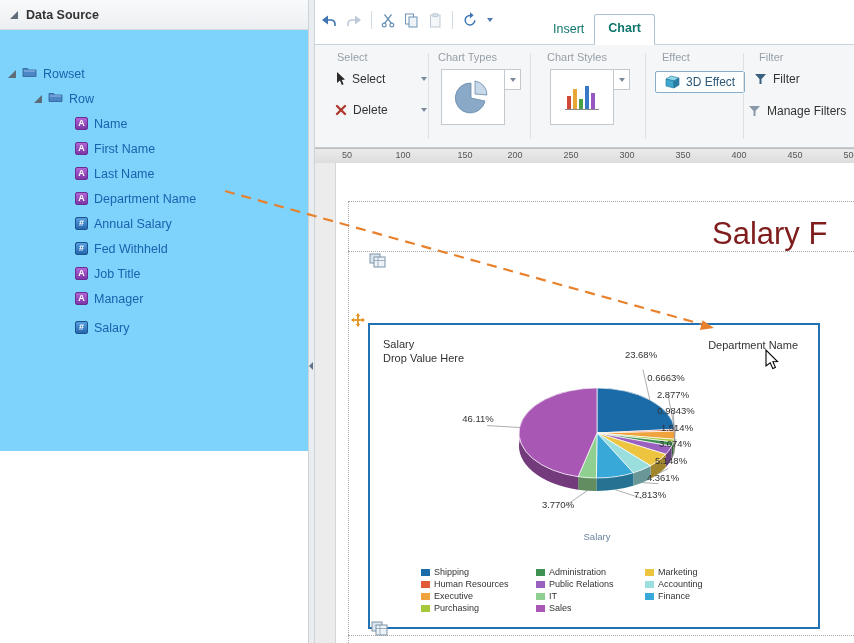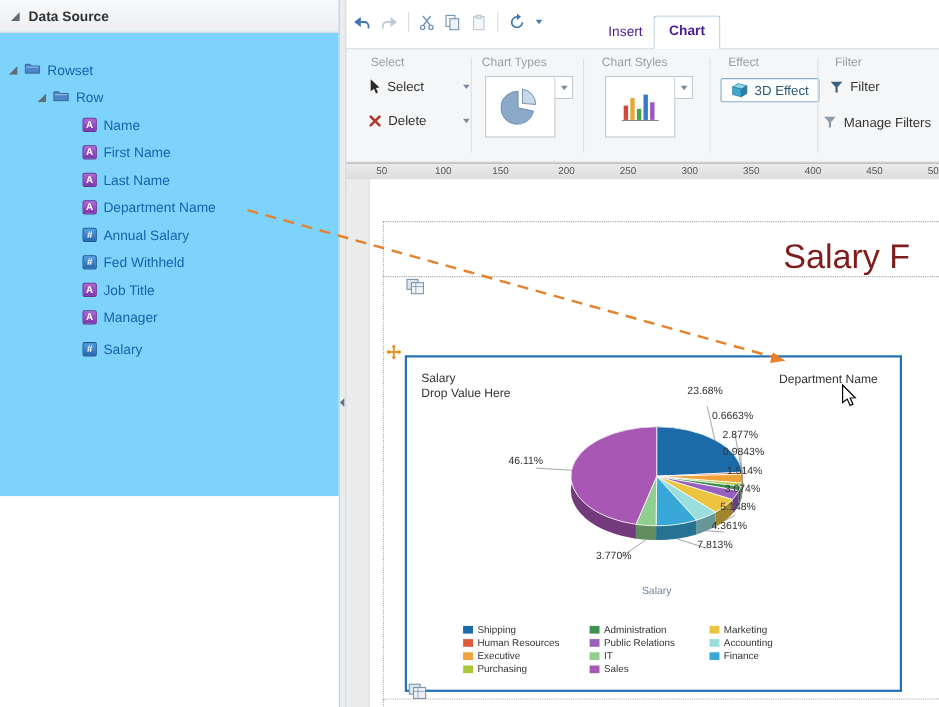--- a/index.html
+++ b/index.html
@@ -4,21 +4,21 @@
 <style>
   * { box-sizing: border-box; margin: 0; padding: 0; }
   body { font-family: "Liberation Sans", sans-serif; background: #fff; }
   .app { position: relative; width: 854px; height: 643px; overflow: hidden; background: #fff; }
 
   
   .left-panel { position: absolute; left: 0; top: 0; width: 308px; height: 451px; background: #7dd3fc; }
   .panel-header { height: 30px; background: linear-gradient(#f8f9fa, #eceff2); border-bottom: 1px solid #d4dade;
                   display: flex; align-items: center; gap: 8px; padding-left: 10px;
                   font-size: 12.5px; font-weight: bold; color: #333; }
-  .tree { padding-top: 21px; }
+  .tree { padding-top: 31px; }
   .tree-row { height: 25px; display: flex; align-items: center; gap: 6px; font-size: 12.5px; color: #1a62ae; cursor: default; }
   .tree-row.lvl0 { padding-left: 8px; }
   .tree-row.lvl1 { padding-left: 34px; }
   .tree-row.lvl2 { padding-left: 75px; }
   .tree-row:last-child { margin-top: 4px; }
   .fld { width: 13px; height: 13px; border-radius: 2px; color: #fff; font-size: 9px; font-weight: bold;
          text-align: center; line-height: 11px; flex: 0 0 13px; }
   .fld-text { background: linear-gradient(#b266d6, #7c35a8); border: 1px solid #6a2d92; }
   .fld-num  { background: linear-gradient(#56a0e0, #2566ae); border: 1px solid #1d538c; }
 
@@ -33,21 +33,21 @@
   .main { position: absolute; left: 315px; top: 0; width: 539px; height: 643px; }
 
   .toolbar { position: relative; height: 45px; background: #fff; border-bottom: 1px solid #c6d2dc; }
   .tb-icons { position: absolute; left: 6px; top: 11px; display: flex; align-items: center; gap: 9px; }
   .tb-btn { display: flex; align-items: center; }
   .tb-sep { width: 1px; height: 18px; background: #d3dbe2; }
   .caret { width: 0; height: 0; border-left: 3.5px solid transparent; border-right: 3.5px solid transparent;
            border-top: 4.5px solid #4a7ab0; display: inline-block; }
   .caret.gray { border-top-color: #7a8a9a; }
   .tabs { position: absolute; left: 228px; bottom: -1px; display: flex; align-items: flex-end; }
-  .tab { font-size: 12.5px; color: #4c1d95; padding: 7px 10px 9px; white-space: nowrap; }
+  .tab { font-size: 12.5px; color: #0f766e; padding: 7px 10px 9px; white-space: nowrap; }
   .tab.active { background: #fff; border: 1px solid #a9c0d4; border-bottom: 1px solid #fff;
                 border-radius: 3px 3px 0 0; font-weight: bold; padding: 6px 13px 9px; }
 
   .ribbon { position: relative; height: 103px; background: #f5f6f7; border-bottom: 1px solid #c6cdd4; }
   .grp-label { position: absolute; top: 6px; font-size: 11px; color: #97a0a8; }
   .rb-btn { position: absolute; display: flex; align-items: center; gap: 6px; font-size: 12px; color: #333; width: 92px; }
   .rb-btn .caret { margin-left: auto; }
   .vsep { position: absolute; top: 8px; height: 86px; width: 1px; background: #dde1e5; }
   .icon-box { position: absolute; width: 64px; height: 56px; background: #fff; border: 1px solid #c2c9cf;
               display: flex; align-items: center; justify-content: center; }
@@ -284,21 +284,21 @@
             <polygon points="0,0 11,0 6.5,5 6.5,10 4.5,10 4.5,5" fill="#8a9aa8"></polygon>
           </svg>
         <span>Manage Filters</span>
       </div>
     </div>
 
     <div class="ruler">
       <div class="ruler-minor"></div>
     <span class="ruler-num" style="left: 32px;">50</span>
         <span class="ruler-num" style="left: 88px;">100</span>
-        <span class="ruler-num" style="left: 140px;">150</span>
+        <span class="ruler-num" style="left: 150px;">150</span>
         <span class="ruler-num" style="left: 200px;">200</span>
         <span class="ruler-num" style="left: 256px;">250</span>
         <span class="ruler-num" style="left: 312px;">300</span>
         <span class="ruler-num" style="left: 368px;">350</span>
         <span class="ruler-num" style="left: 424px;">400</span>
         <span class="ruler-num" style="left: 480px;">450</span>
         <span class="ruler-num" style="left: 536px;">500</span>
       </div>
 
     <div class="canvas">

